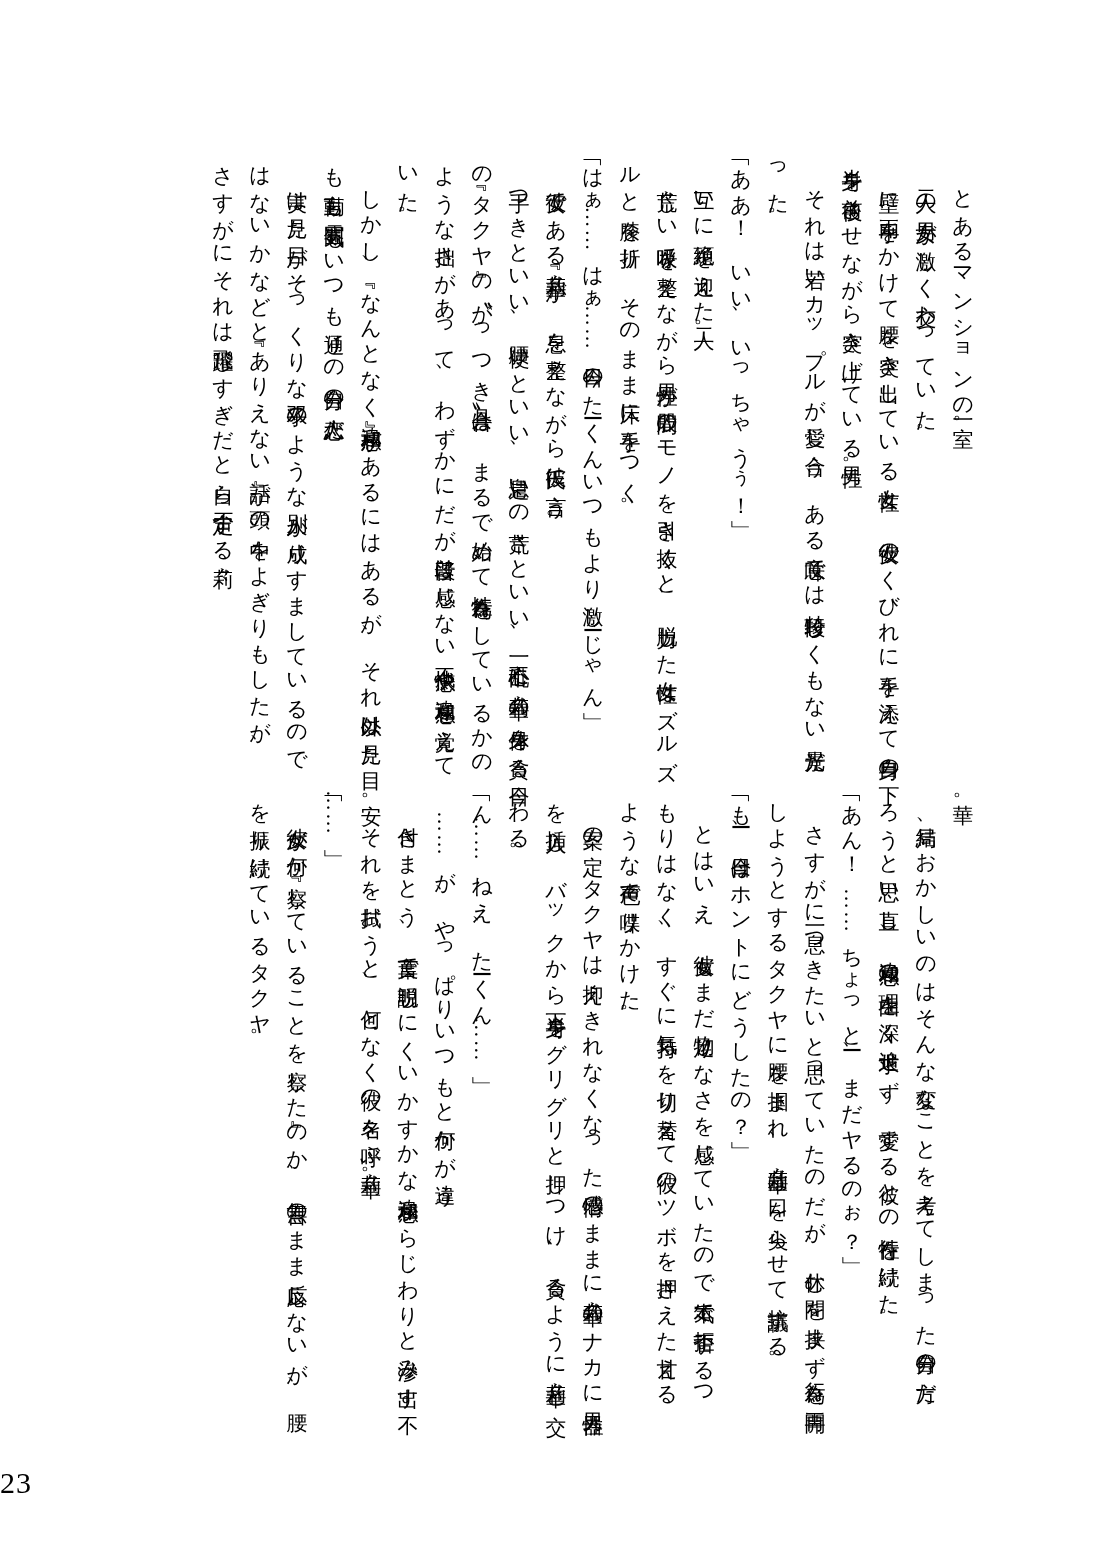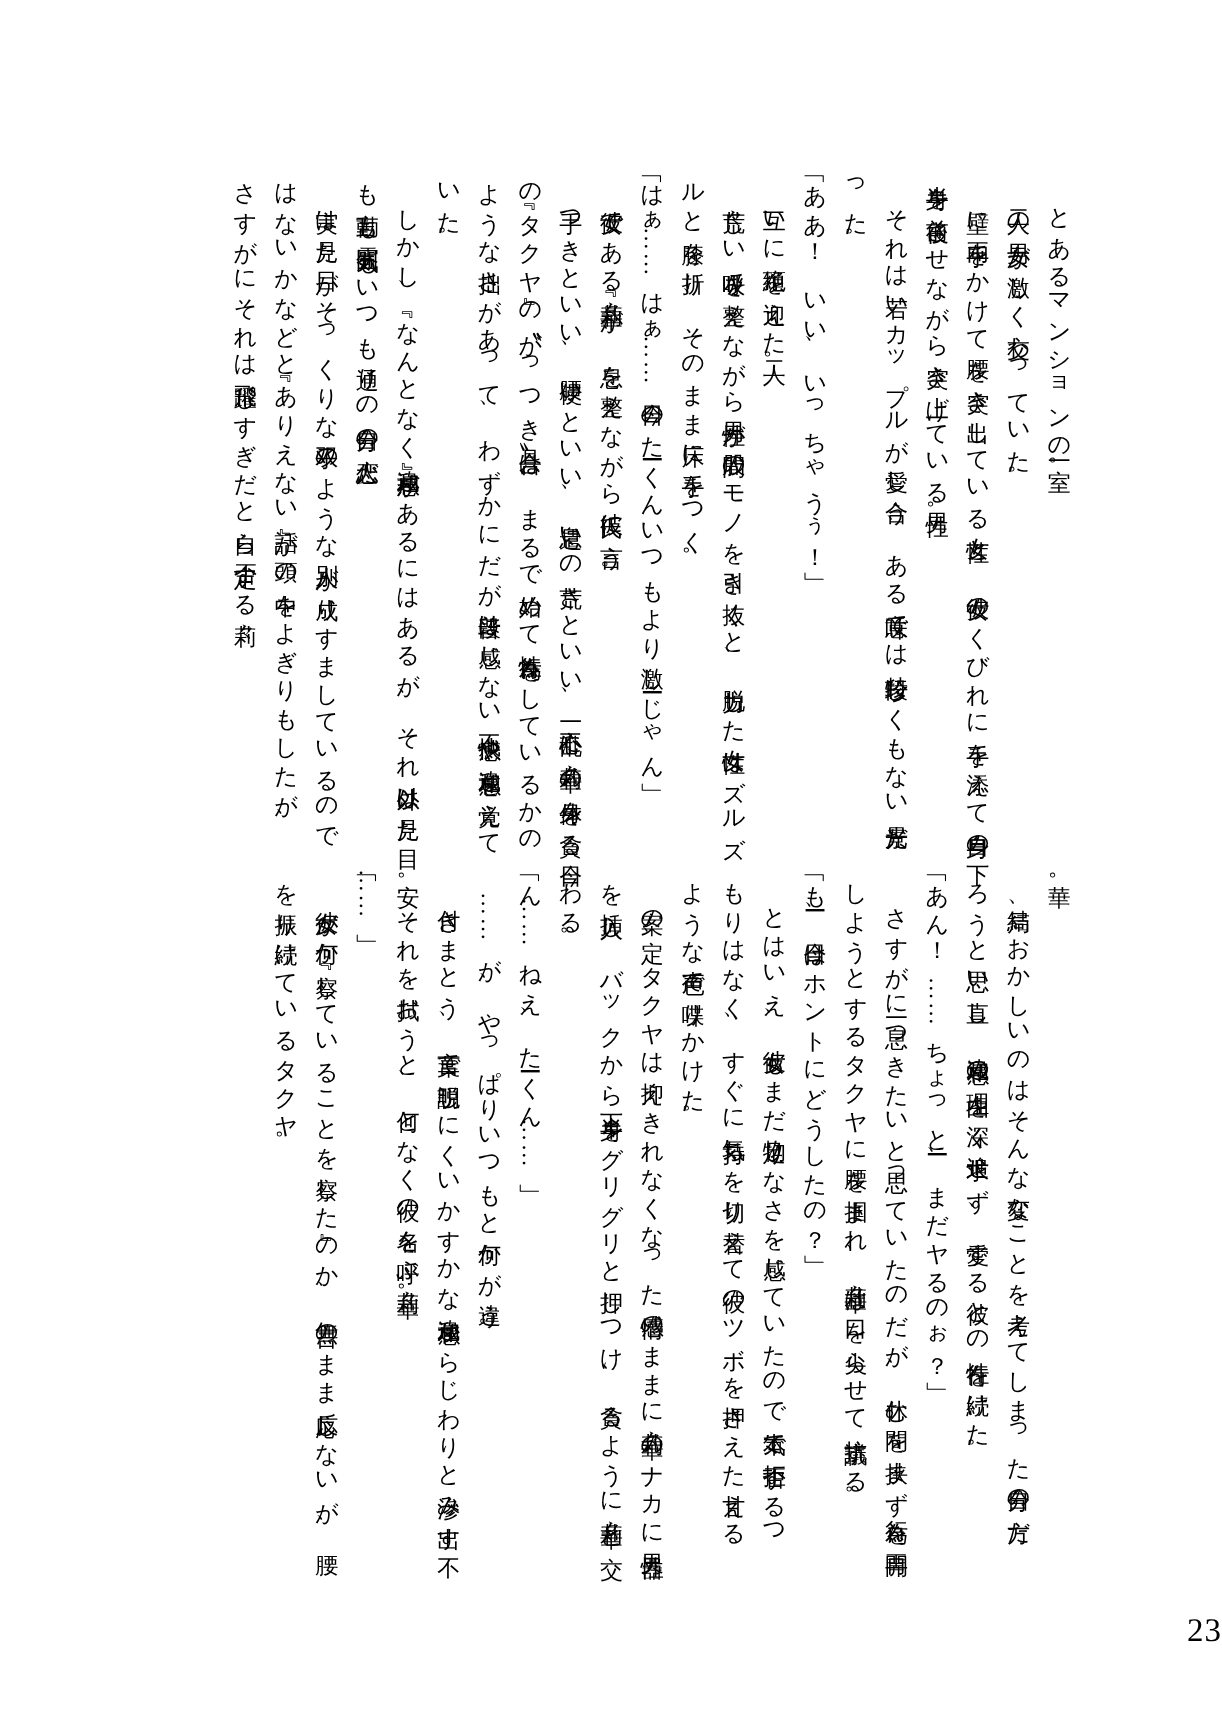--- a/index.html
+++ b/index.html
@@ -33,21 +33,21 @@
     padding: 0;
   }
   .text-block p.indent {
     text-indent: 23px;
   }
   .page-number {
     position: absolute;
     top: 1466px;
     left: 0;
     width: 100%;
-    text-align: right;
+    text-align: left;
     font-size: 30px;
     letter-spacing: 1px;
   }
 </style>
 </head>
 <body>
 
 <div class="page">
   <section class="text-block block-top">
       <p class="indent">とあるマンションの一室。</p>

